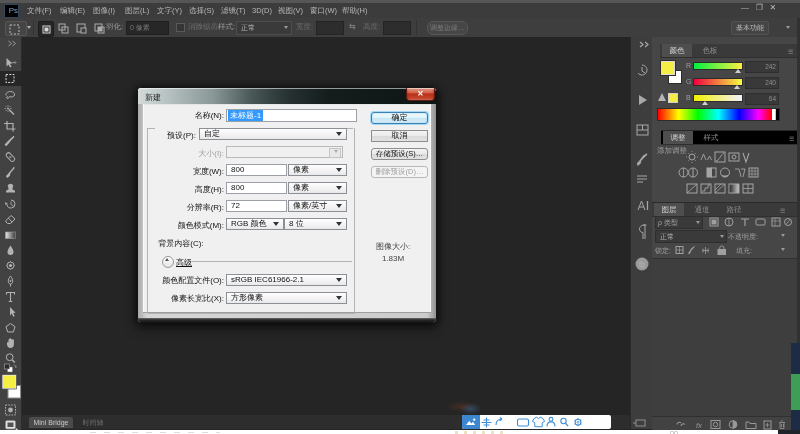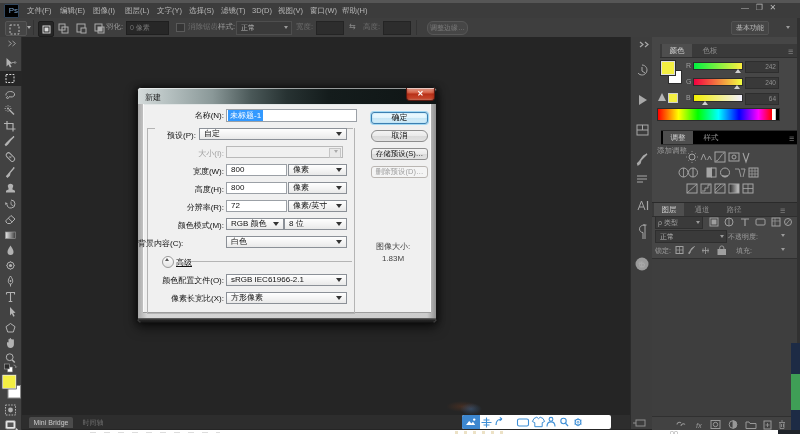--- a/index.html
+++ b/index.html
@@ -457,21 +457,21 @@
     <div class="abs" style="left:8.5px;top:40px;width:206px;height:185px;border-left:1px solid #b4b4b4;border-bottom:1px solid #b4b4b4;border-right:1px solid #b4b4b4;"></div>
     <div class="abs" style="left:8.5px;top:40px;width:8px;height:1px;background:#b4b4b4;"></div>
     <div class="abs" style="left:207px;top:40px;width:8px;height:1px;background:#b4b4b4;"></div>
 
     <div class="abs" style="left:0;top:21.5px;width:86px;text-align:right;">名称(N):</div>
     <div class="abs" style="left:88px;top:20.5px;width:129px;height:11px;background:#fff;border:1px solid #9ba0a6;line-height:11px;">
       <span style="position:absolute;left:1px;top:0;background:#3399ff;color:#fff;padding:0 2px;height:11px;">未标题-1</span>
     </div>
 
     <div class="abs" style="left:233px;top:23.5px;width:55px;height:10px;background:linear-gradient(180deg,#f2fbfe,#e2f4fc 45%,#c6e6f5 50%,#d7edf8);border:1px solid #3c7fb1;border-radius:3px;box-shadow:0 0 0 1px #a2d8f3,inset 0 0 2px #8ed0f0;text-align:center;line-height:10px;">确定</div>
-    <div class="abs" style="left:233px;top:41.5px;width:55px;height:10px;background:linear-gradient(180deg,#f3f3f3,#ebebeb 45%,#dadada 50%,#e2e2e2);border:1px solid #8e8e8e;border-radius:6px;text-align:center;line-height:10px;">取消</div>
+    <div class="abs" style="left:233px;top:41.5px;width:55px;height:10px;background:linear-gradient(180deg,#f3f3f3,#ebebeb 45%,#dadada 50%,#e2e2e2);border:1px solid #8e8e8e;border-radius:0;text-align:center;line-height:10px;">取消</div>
     <div class="abs" style="left:233px;top:59.5px;width:55px;height:10px;background:linear-gradient(180deg,#f3f3f3,#ebebeb 45%,#dadada 50%,#e2e2e2);border:1px solid #8e8e8e;border-radius:3px;text-align:center;line-height:10px;font-size:7.5px;">存储预设(S)…</div>
     <div class="abs" style="left:233px;top:77.5px;width:55px;height:10px;background:#f4f4f4;border:1px solid #bab6b2;border-radius:3px;text-align:center;line-height:10px;font-size:7.5px;color:#9f9f9f;">删除预设(D)…</div>
 
     <div class="abs" style="left:0;top:41.5px;width:58px;text-align:right;">预设(P):</div>
     <div class="abs combo" style="left:61px;top:39.5px;width:142px;">自定</div>
 
     <div class="abs" style="left:0;top:59.5px;width:86px;text-align:right;color:#a0a0a0;">大小(I):</div>
     <div class="abs" style="left:88px;top:57.5px;width:115px;height:10px;background:#f0f0f0;border:1px solid #b9b9b9;">
       <span style="position:absolute;right:1px;top:1px;width:10px;height:8px;background:#e8e8e8;border:1px solid #c5c5c5;"></span>
       <span style="position:absolute;right:4px;top:3.5px;width:0;height:0;border-left:2.5px solid transparent;border-right:2.5px solid transparent;border-top:3px solid #a9a9a9;"></span>
@@ -486,22 +486,21 @@
     <div class="abs combo" style="left:150px;top:93.5px;width:53px;">像素</div>
 
     <div class="abs" style="left:0;top:113.5px;width:86px;text-align:right;">分辨率(R):</div>
     <div class="abs" style="left:88px;top:111.5px;width:55px;height:10px;background:#fff;border:1px solid #9ba0a6;line-height:10px;padding-left:4px;">72</div>
     <div class="abs combo" style="left:150px;top:111.5px;width:53px;">像素/英寸</div>
 
     <div class="abs" style="left:0;top:131.5px;width:86px;text-align:right;">颜色模式(M):</div>
     <div class="abs combo" style="left:88px;top:129.5px;width:52px;">RGB 颜色</div>
     <div class="abs combo" style="left:146px;top:129.5px;width:57px;">8 位</div>
 
-    <div class="abs" style="left:0;top:149.5px;width:86px;text-align:left;">背景内容(C):</div>
-    <div class="abs combo" style="left:88px;top:147.5px;width:115px;">白色</div>
+    <div class="abs" style="left:0;top:149.5px;width:86px;text-align:center;">背景内容(C):</div>
 
     <div class="abs" style="left:222px;top:153px;width:66px;text-align:center;color:#444;">图像大小:</div>
     <div class="abs" style="left:222px;top:166px;width:66px;text-align:center;color:#444;">1.83M</div>
 
     <div class="abs" style="left:24px;top:168px;width:10px;height:10px;border:1px solid #9a9a9a;border-radius:50%;background:linear-gradient(#fdfdfd,#e4e4e4);"></div>
     <div class="abs" style="left:26.5px;top:170px;width:0px;height:0px;border-left:2.5px solid transparent;border-right:2.5px solid transparent;border-bottom:3.5px solid #555;"></div>
     <div class="abs" style="left:38px;top:169px;text-decoration:underline;">高级</div>
     <div class="abs" style="left:54px;top:173px;width:160px;height:1px;background:#b4b4b4;"></div>
 
     <div class="abs" style="left:0;top:187px;width:86px;text-align:right;">颜色配置文件(O):</div>

